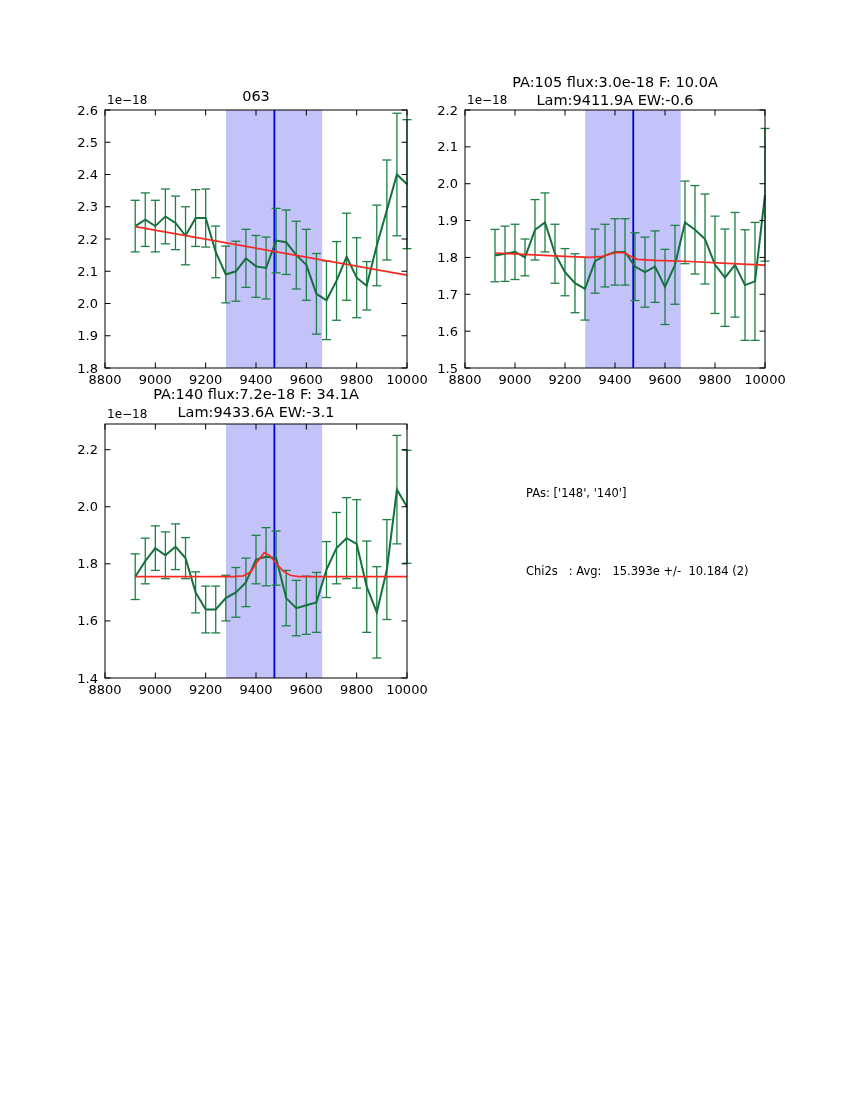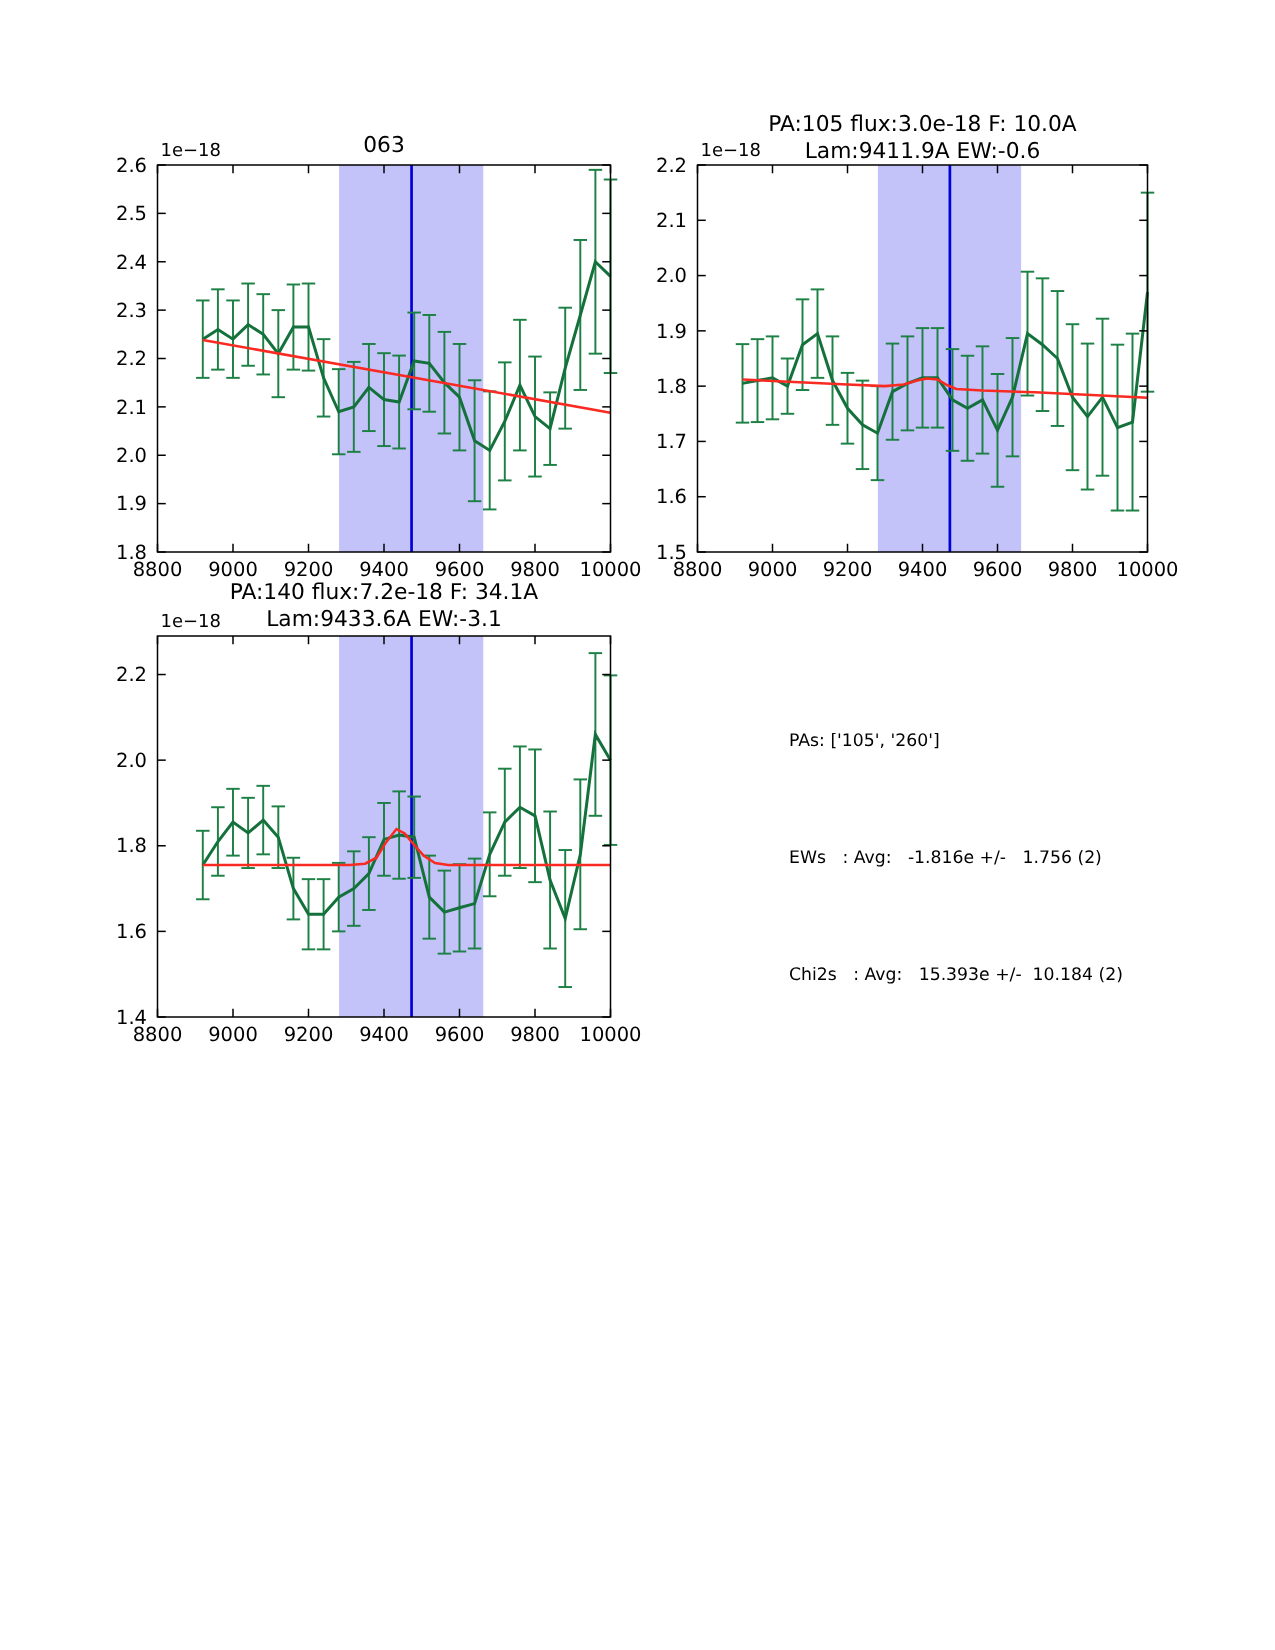--- a/index.html
+++ b/index.html
@@ -438,17 +438,16 @@
         <text x="98" y="625.4213483146067" text-anchor="end" font-size="13px">1.6</text>
         <text x="98" y="568.3426966292135" text-anchor="end" font-size="13px">1.8</text>
         <text x="98" y="511.26404494382024" text-anchor="end" font-size="13px">2.0</text>
         <text x="98" y="454.1853932584269" text-anchor="end" font-size="13px">2.2</text>
         <text x="107" y="418" text-anchor="start" font-size="12px">1e−18</text>
         <text x="256" y="399" text-anchor="middle" font-size="14.5px">PA:140 flux:7.2e-18 F: 34.1A</text>
         <text x="256" y="417" text-anchor="middle" font-size="14.5px">Lam:9433.6A EW:-3.1</text>
       </g>
     </svg>
   <div class="stats">
-    <div>PAs: ['105', '260']</div>
-    <div>EWs   : Avg:   -1.816e +/-   1.756 (2)</div>
+    <div>PAs: ['148', '140']</div>
     <div>Chi2s   : Avg:   15.393e +/-  10.184 (2)</div>
   </div>
 </div>
 
 </body></html>

